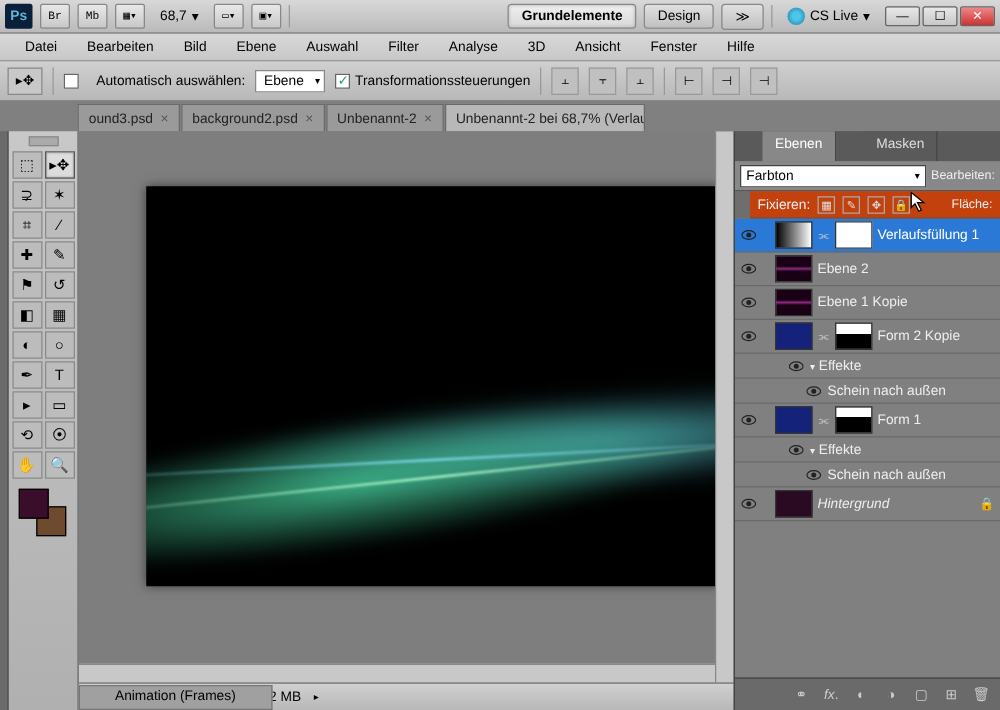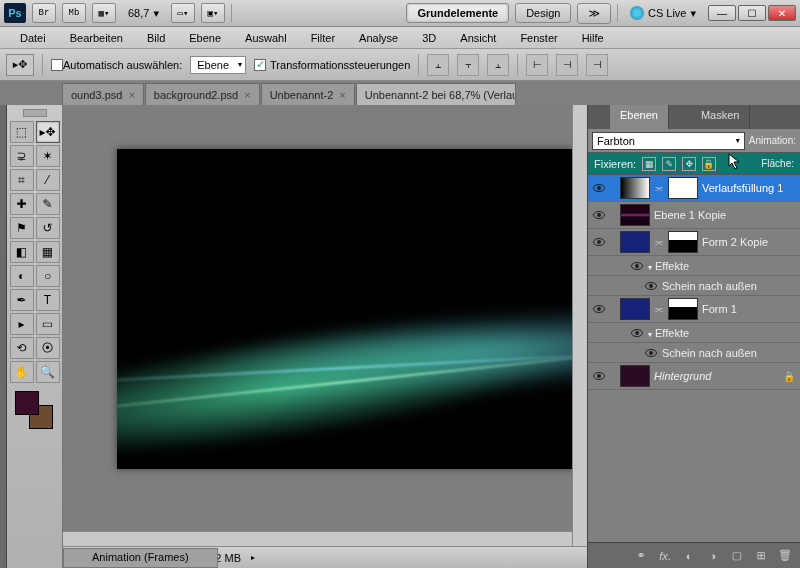--- a/index.html
+++ b/index.html
@@ -68,21 +68,21 @@
 
 
 .panels { width:213px; background:#6e6e6e; border-left:1px solid #444; display:flex; flex-direction:column; position:relative;}
 .panel-tabs { height:24px; background:#5a5a5a; display:flex; }
 .ptab { padding:4px 10px; color:#ddd; background:#5a5a5a; border-right:1px solid #444;margin-left:22px;}
 .ptab.active { background:#888; color:#fff; }
 .blend-row { height:24px; background:#888; display:flex; align-items:center; padding:0 4px; gap:4px; border-bottom:1px solid #555;}
 .blend-dd { flex:1; background:#fff; border:1px solid #444; height:18px; padding:1px 4px; position:relative; display:flex; align-items:center;}
 .blend-dd::after { content:"▾"; position:absolute; right:4px; font-size:8px;}
 .blend-lbl { color:#eee; font-size:10px;}
-.lock-row { height:22px; background:#0f766e; display:flex; align-items:center; padding:0 6px; gap:6px; border-bottom:1px solid #555; color:#eee; font-size:10px;}
+.lock-row { height:22px; background:#c2410c; display:flex; align-items:center; padding:0 6px; gap:6px; border-bottom:1px solid #555; color:#eee; font-size:10px;margin-left:12px;}
 .lock-ico { width:14px; height:14px; border:1px solid #aaa; display:flex; align-items:center; justify-content:center; font-size:9px; color:#ddd;}
 .layers { flex:1; background:#808080; overflow:auto;}
 .layer { display:flex; align-items:center; min-height:26px; border-bottom:1px solid #6a6a6a; padding:2px 4px; gap:4px; color:#eee;}
 .layer.sel { background:#2b79d6; color:#fff;}
 .eye { width:14px; height:14px; display:flex; align-items:center; justify-content:center; color:#222;}
 .eye svg { width:12px; height:10px;}
 .lthumb { width:30px; height:22px; border:1px solid #333; background:#000; flex-shrink:0;}
 .lthumb.grad { background:linear-gradient(90deg,#000,#fff);}
 .lthumb.purple { background:linear-gradient(180deg,#1a0015 40%,#8a2a7a 50%,#1a0015 60%);}
 .lthumb.blue { background:#14227a;}
@@ -136,21 +136,21 @@
     <div class="mitem">Analyse</div>
     <div class="mitem">3D</div>
     <div class="mitem">Ansicht</div>
     <div class="mitem">Fenster</div>
     <div class="mitem">Hilfe</div>
   </div>
 
 <div class="optbar">
   <div class="opt-tool">▸✥</div>
   <div class="opt-sep"></div>
-  <label style="display:flex;align-items:flex-start;gap:0">
+  <label style="display:flex;align-items:flex-start;gap:14px">
     <span class="opt-cb"></span>
     <span>Automatisch auswählen:</span>
   </label>
   <div class="opt-dd">
       <span>Ebene</span>
     </div>
   <label style="display:flex;align-items:center;gap:4px">
     <span class="opt-cb" style="background:#fff;position:relative">
         <span style="position:absolute;left:1px;top:-2px;color:#2a6;">✓</span>
       </span>
@@ -237,21 +237,21 @@
 
   <div class="panels">
     <div class="panel-tabs">
       <div class="ptab active">Ebenen</div>
       <div class="ptab">Masken</div>
     </div>
     <div class="blend-row">
       <div class="blend-dd">
           <span>Farbton</span>
         </div>
-      <span class="blend-lbl">Animation:</span>
+      <span class="blend-lbl">Bearbeiten:</span>
     </div>
     <div class="lock-row">
       <span>Fixieren:</span>
       <div class="lock-ico">▦</div>
       <div class="lock-ico">✎</div>
       <div class="lock-ico">✥</div>
       <div class="lock-ico">🔒</div>
       <span style="flex:1"></span>
       <span class="blend-lbl">Fläche:</span>
     </div>
@@ -261,20 +261,31 @@
             <svg viewBox="0 0 12 10">
               <ellipse cx="6" cy="5" rx="5.5" ry="3.5" fill="none" stroke="#222" stroke-width="1"></ellipse>
               <circle cx="6" cy="5" r="2" fill="#222"></circle>
             </svg>
           </div>
           <div style="width: 6px;"></div>
           <div class="lthumb grad"></div>
           <div class="link-ico">⫘</div>
           <div class="lthumb mask"></div>
           <div class="lname">Verlaufsfüllung 1</div>
+        </div>
+        <div class="layer">
+          <div class="eye">
+            <svg viewBox="0 0 12 10">
+              <ellipse cx="6" cy="5" rx="5.5" ry="3.5" fill="none" stroke="#222" stroke-width="1"></ellipse>
+              <circle cx="6" cy="5" r="2" fill="#222"></circle>
+            </svg>
+          </div>
+          <div style="width: 6px;"></div>
+          <div class="lthumb purple"></div>
+          <div class="lname">Ebene 2</div>
         </div>
         <div class="layer">
           <div class="eye">
             <svg viewBox="0 0 12 10">
               <ellipse cx="6" cy="5" rx="5.5" ry="3.5" fill="none" stroke="#222" stroke-width="1"></ellipse>
               <circle cx="6" cy="5" r="2" fill="#222"></circle>
             </svg>
           </div>
           <div style="width: 6px;"></div>
           <div class="lthumb purple"></div>

